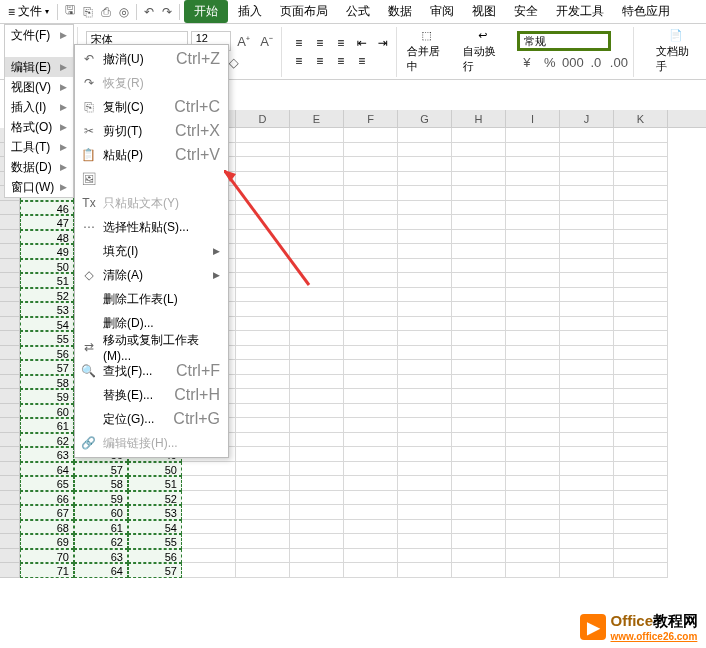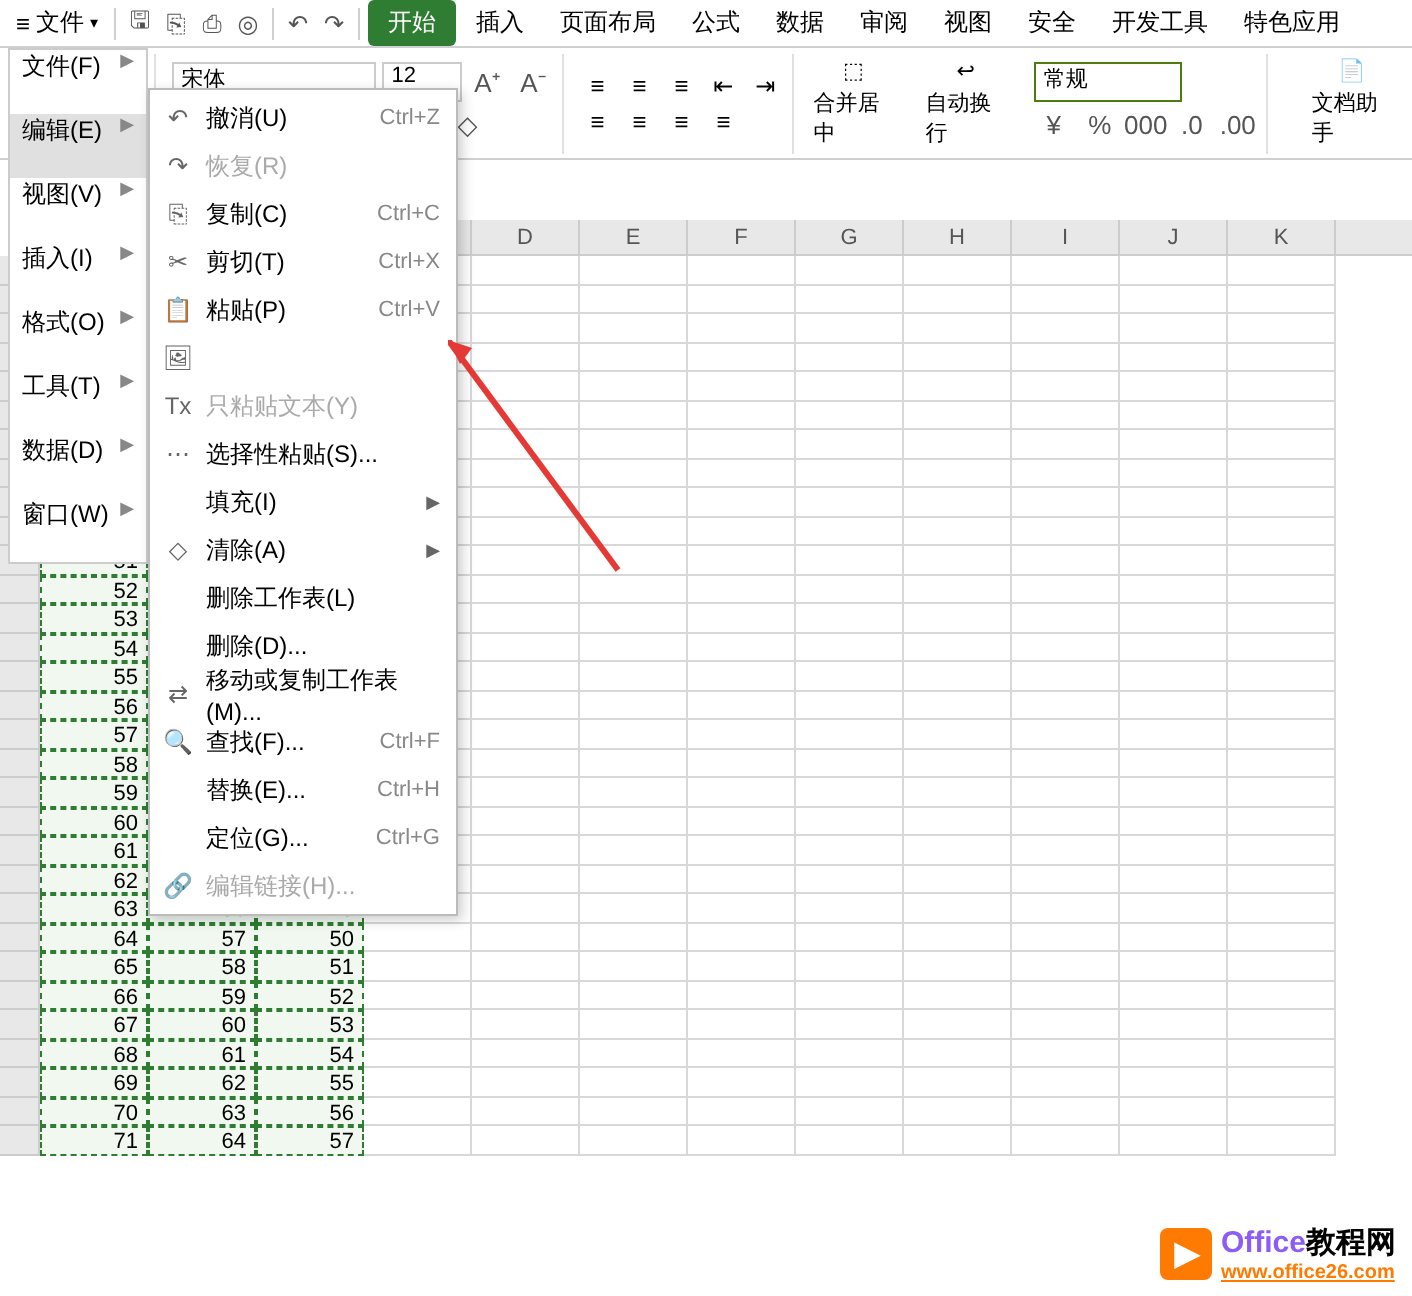--- a/index.html
+++ b/index.html
@@ -15,50 +15,50 @@
 .ribbon { height: 56px; background: #fff; border-bottom: 1px solid #d0d0d0; display: flex; align-items: center; padding: 2px 4px; gap: 4px; }
 .ribbon-group { display: flex; flex-direction: column; gap: 2px; padding: 0 4px; border-right: 1px solid #e0e0e0; height: 50px; justify-content: center; }
 .ribbon-row { display: flex; align-items: center; gap: 3px; }
 .font-select { border: 1px solid #ccc; height: 20px; font-size: 11px; padding: 0 14px 0 4px; background: #fff; position: relative; }
 .font-name { width: 102px; }
 .font-size { width: 40px; }
 .ribbon-btn { width: 20px; height: 20px; display: inline-flex; align-items: center; justify-content: center; color: #555; font-size: 13px; }
 .align-btn { width: 18px; height: 16px; display: inline-flex; align-items: center; justify-content: center; }
 .big-btn { display: flex; flex-direction: column; align-items: center; justify-content: center; padding: 2px 6px; font-size: 11px; gap: 2px; height: 48px; }
 .big-btn .ic { width: 20px; height: 20px; display:flex; align-items:center; justify-content:center; }
-.fmt-select { border: 1px solid #4d7c0f; height: 20px; width: 74px; font-size: 11px; padding: 0 4px; }
+.fmt-select { border: 3px solid #4d7c0f; height: 20px; width: 94px; font-size: 11px; padding: 0 4px; }
 
 .menubar { position: absolute; left: 4px; top: 24px; width: 70px; background: #fff; border: 1px solid #ccc; z-index: 50; }
-.menubar .mitem { height: 32px; display: flex; justify-content: space-between; padding: 0 6px; font-size: 12px; }
-.menubar .mitem.hover { background: #e0e0e0; }
+.menubar .mitem { height: 20px; display: flex; align-items: center; justify-content: space-between; padding: 0 6px; font-size: 12px; }
+.menubar .mitem.hover { background: #e0e0e0; margin-top: 12px; }
 .menubar .mitem .arr { color: #888; font-size: 9px; }
 
 .context-menu { position: absolute; left: 74px; top: 44px; width: 155px; background: #fff; border: 1px solid #bbb; box-shadow: 2px 2px 6px rgba(0,0,0,0.2); z-index: 60; padding: 2px 0; }
 .context-menu .citem { height: 24px; display: flex; align-items: center; padding: 0 8px 0 6px; font-size: 12px; gap: 6px; position: relative; }
 .context-menu .citem.disabled { color: #aaa; }
 .context-menu .citem .cicon { width: 16px; height: 16px; display: inline-flex; align-items: center; justify-content: center; color: #666; font-size: 12px; }
 .context-menu .citem .label { flex: 1; }
-.context-menu .citem .shortcut { color: #888; font-size: 11px; }
+.context-menu .citem .shortcut { color: #888; font-size: 16px; }
 .context-menu .citem .arr { color: #666; font-size: 9px; }
 
 .arrow-line { position: absolute; left: 224px; top: 170px; z-index: 65; pointer-events: none; }
 
 .sheet { position: absolute; left: 0; top: 110px; right: 0; bottom: 0; }
 .colhead { display: flex; height: 18px; background: #e8e8e8; border-bottom: 1px solid #ccc; margin-left: 20px; }
 .colhead .ch { width: 54px; border-right: 1px solid #ccc; text-align: center; font-size: 11px; color: #555; line-height: 18px; }
 .rows { }
 .row { display: flex; height: 14.5px; }
 .row .rh { width: 20px; background: #e8e8e8; border-right: 1px solid #ccc; border-bottom: 1px solid #ccc; text-align: center; font-size: 10px; color: #555; line-height: 14px; }
 .row .cell { width: 54px; border-right: 1px solid #d8d8d8; border-bottom: 1px solid #d8d8d8; text-align: right; padding-right: 4px; font-size: 11px; line-height: 14px; }
 .row .cell.sel { border: 1px dashed #2e7d32; background: #f0f8f0; }
 
 .watermark { position: absolute; right: 8px; bottom: 6px; display: flex; align-items: center; gap: 4px; }
 .watermark .logo { width: 26px; height: 26px; background: #ff7a00; border-radius: 4px; color: #fff; font-weight: bold; font-size: 16px; display: flex; align-items: center; justify-content: center; }
 .watermark .txt .l1 { font-size: 15px; font-weight: bold; }
-.watermark .txt .l1 .o { color: #8b5cf6; }
+.watermark .txt .l1 .o { color: #a16207; }
 .watermark .txt .l1 .b { color: #000000; }
 .watermark .txt .l2 { font-size: 10px; color: #ff7a00; font-weight: bold; text-decoration: underline; }
 svg { display: block; }
 </style>
 </head>
 <body>
 
 <div class="topbar">
   <span class="file-btn">
     <span>≡</span>

